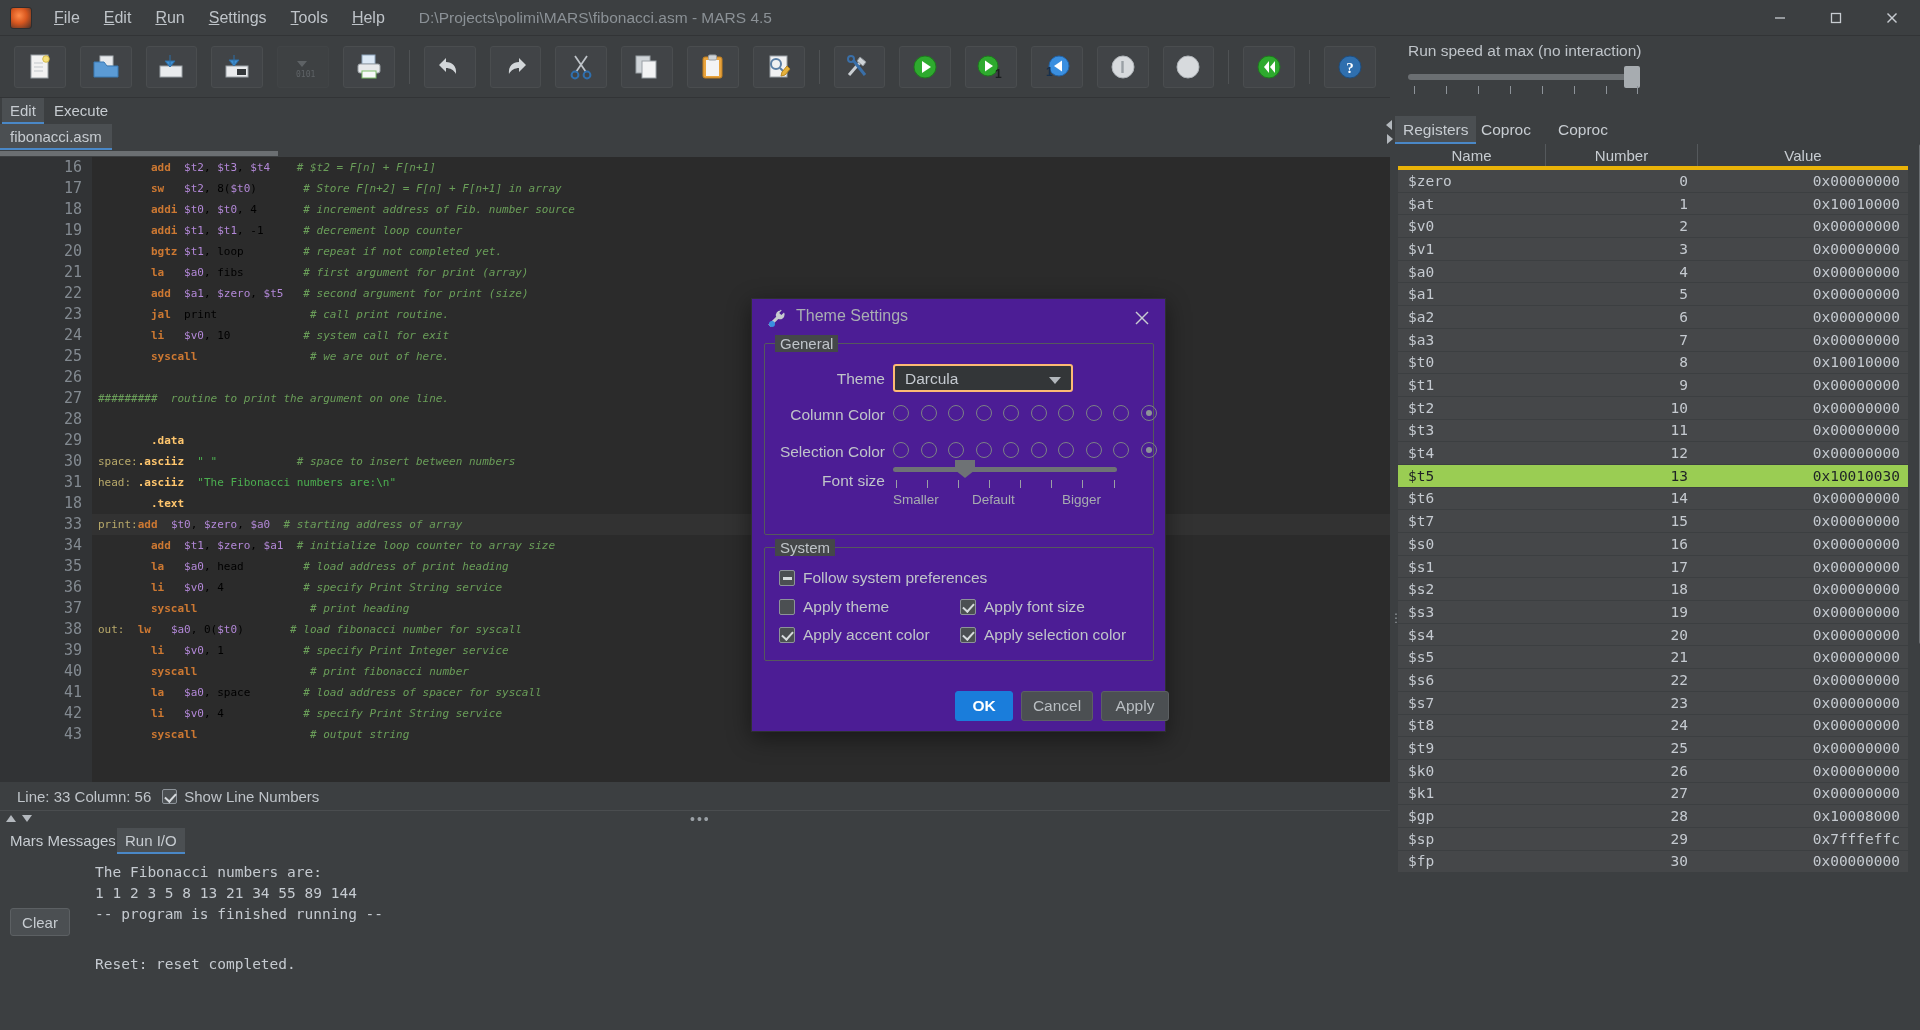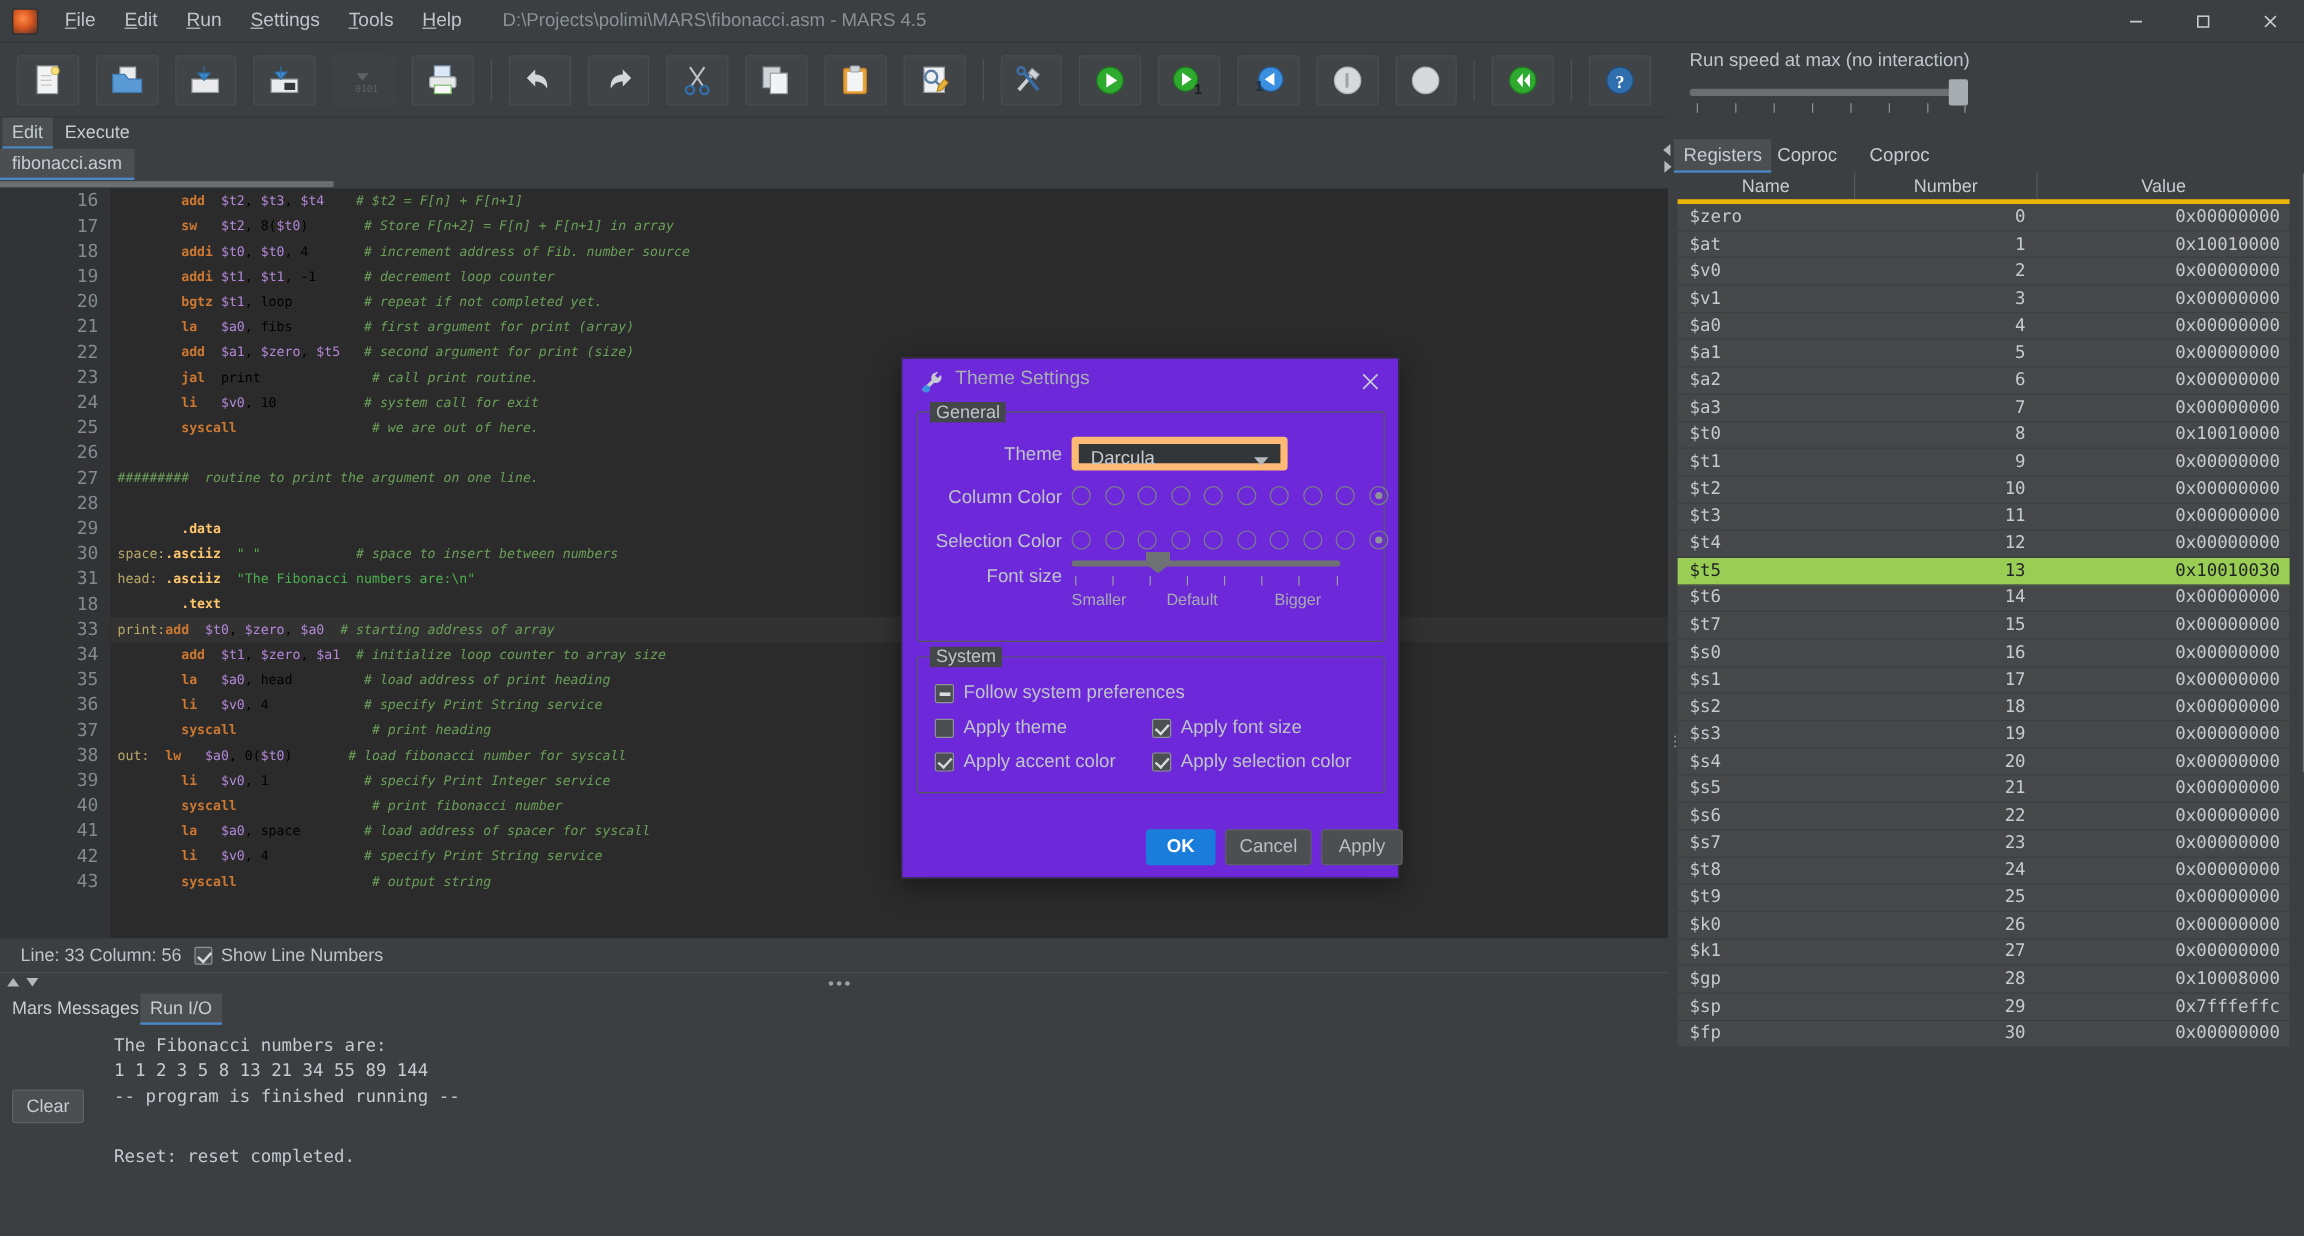--- a/index.html
+++ b/index.html
@@ -187,34 +187,34 @@
              font-family:"DejaVu Sans Mono",monospace;font-size:14.5px;color:#c5cad0;}
   .rrow.sel{ background:#9acd53; }
   .rrow.sel .c1,.rrow.sel .c2,.rrow.sel .c3{ color:#1f2326; }
   #reg-vscroll{ position:absolute; right:-8px; top:108px; width:11px; height:920px; background:#3c3f41;}
   #reg-vscroll .thumb{position:absolute;left:2px;top:0;width:7px;height:500px;background:#6b6f72;border-radius:2px;}
   #reg-dots{ position:absolute; left:0px; top:580px; font-size:12px; line-height:5px; color:#9aa0a5;}
 
   
   #dialog {
     position:absolute; left:751px; top:298px; width:415px; height:434px;
-    background:#6d28d9; border:1px solid #2e3032; box-shadow:0 6px 22px rgba(0,0,0,.45);
+    background:#4c1d95; border:1px solid #2e3032; box-shadow:0 6px 22px rgba(0,0,0,.45);
   }
   #dlg-title{ position:absolute; left:0; top:0; width:100%; height:38px; }
   #dlg-icon{ position:absolute; left:14px; top:10px; width:20px; height:20px; }
   #dlg-title-text{ position:absolute; left:44px; top:8px; font-size:16px; color:#a9aeb2;}
   #dlg-close{ position:absolute; right:12px; top:8px; width:22px; height:22px; color:#c7ccd1;}
   .grp{ position:absolute; left:12px; width:390px; border:1px solid #55595c; border-radius:2px;}
   .grp > .lg{ position:absolute; left:10px; top:-9px; background:#444749; padding:0 5px; font-size:15px; color:#bfc4c9;}
   #grp-general{ top:44px; height:192px; }
   #grp-system { top:248px; height:114px; }
   .flabel{ position:absolute; font-size:15.5px; color:#bfc4c9; text-align:right;}
   #combo{
     position:absolute; left:128px; top:20px; width:180px; height:28px;
-    background:#333638; border:6px solid #fdba74; border-radius:3px;
+    background:#333638; border:2px solid #fdba74; border-radius:3px;
   }
   #combo .val{ position:absolute; left:10px; top:4px; font-size:15.5px; color:#c5cad0;}
   #combo .car{ position:absolute; right:10px; top:11px; width:0;height:0;
                border-left:6px solid transparent;border-right:6px solid transparent;border-top:7px solid #b3b8bd;}
   .radio-row{ position:absolute; left:128px; display:flex; gap:11.5px; }
   .radio{ width:16px;height:16px;border:1.5px solid #7b8185;border-radius:50%; background:transparent; position:relative;}
   .radio.on::after{ content:""; position:absolute; left:4px; top:4px; width:6px;height:6px;
                     border-radius:50%; background:#8d9398;}
   #slider2-track{ position:absolute; left:128px; top:123px; width:224px; height:5px; background:#6e7275; border-radius:3px;}
   #slider2-knob{ position:absolute; left:190px; top:116px; width:20px; height:18px; background:#6e7275;

